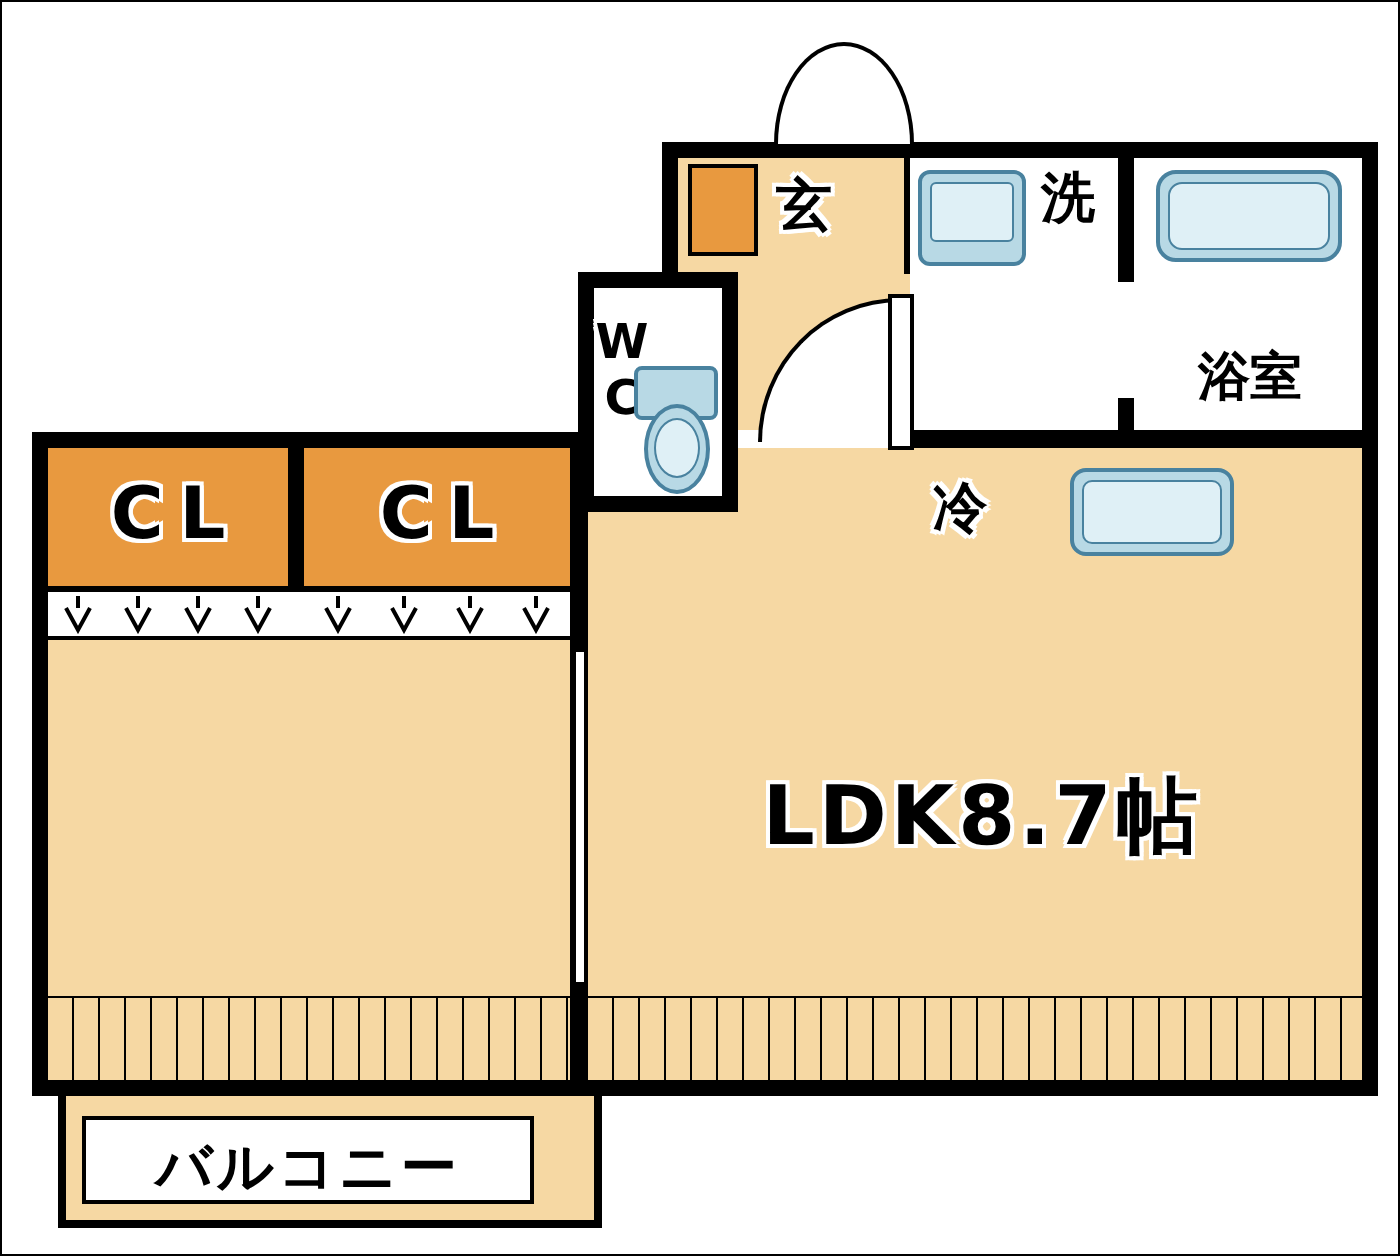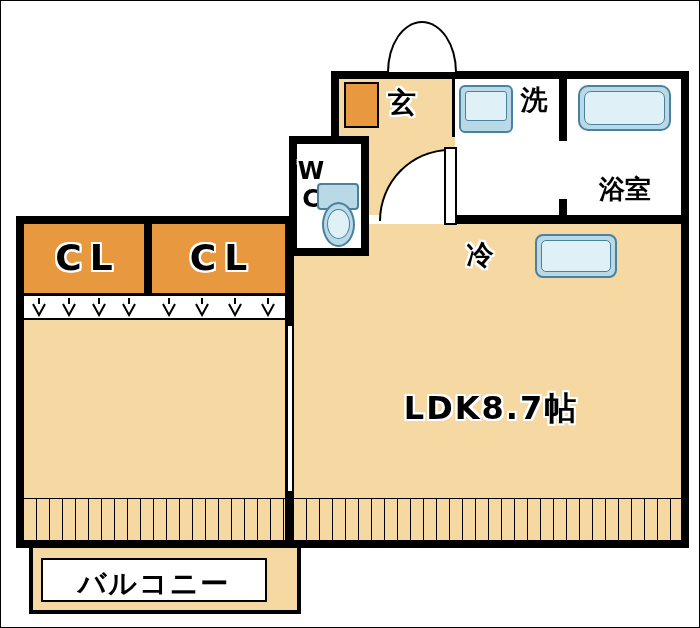--- a/index.html
+++ b/index.html
@@ -34,21 +34,21 @@
   #closet-right-label{left:151px;top:225px;width:133px;height:64px;font-size:36px;letter-spacing:8px;padding-left:8px;}
   #hanger-strip{left:23px;top:295px;width:261px;height:24px;background:#fff;border-bottom:2px solid #000;}
   .hanger-group{display:flex;align-items:flex-start;justify-content:space-around;}
   #hanger-group-left{left:23px;top:296px;width:120px;height:20px;}
   #hanger-group-right{left:151px;top:296px;width:133px;height:20px;}
   #western-hatch{left:23px;top:497px;width:261px;height:42px;}
   #western-room-label{left:28px;top:400px;width:250px;height:42px;font-size:31px;}
   
   #ldk-block{left:285px;top:215px;width:403px;height:332px;}
   #ldk-hatch{left:293px;top:497px;width:387px;height:42px;}
-  #ldk-label{left:350px;top:386px;width:280px;height:42px;font-size:32px;letter-spacing:2px;}
+  #ldk-label{left:350px;top:386px;width:280px;height:42px;font-size:41px;letter-spacing:2px;}
   #fridge-body{left:534px;top:233px;width:82px;height:44px;border-radius:8px;}
   #fridge-inner{left:540px;top:239px;width:70px;height:32px;border-radius:5px;}
   #fridge-label{left:458px;top:233px;width:42px;height:40px;font-size:27px;}
   #room-divider-door{left:285px;top:325px;width:8px;height:165px;background:#fff;border-left:2px solid #000;border-right:2px solid #000;}
   
   #top-block{left:330px;top:70px;width:358px;height:152px;border:8px solid #000;background:#fff;}
   #hall-floor{left:338px;top:78px;width:116px;height:136px;}
   #shoe-cabinet{left:343px;top:81px;width:35px;height:46px;background:#E8993F;border:2px solid #000;}
   #entrance-label{left:378px;top:82px;width:46px;height:40px;font-size:28px;}
   #hall-wall-stub{left:451px;top:78px;width:3px;height:58px;}

